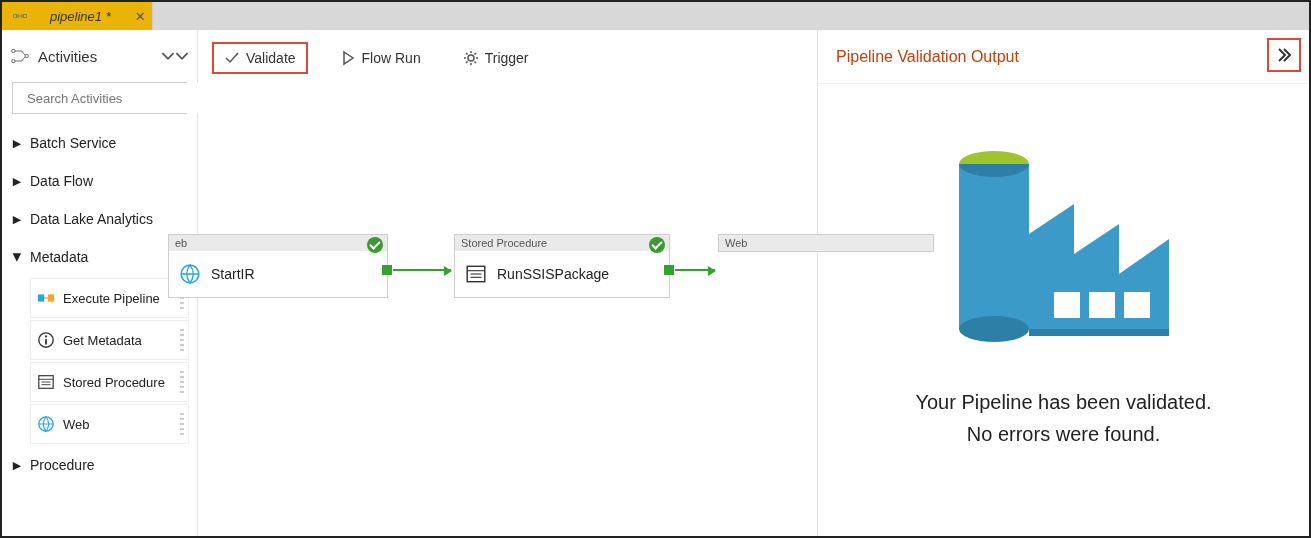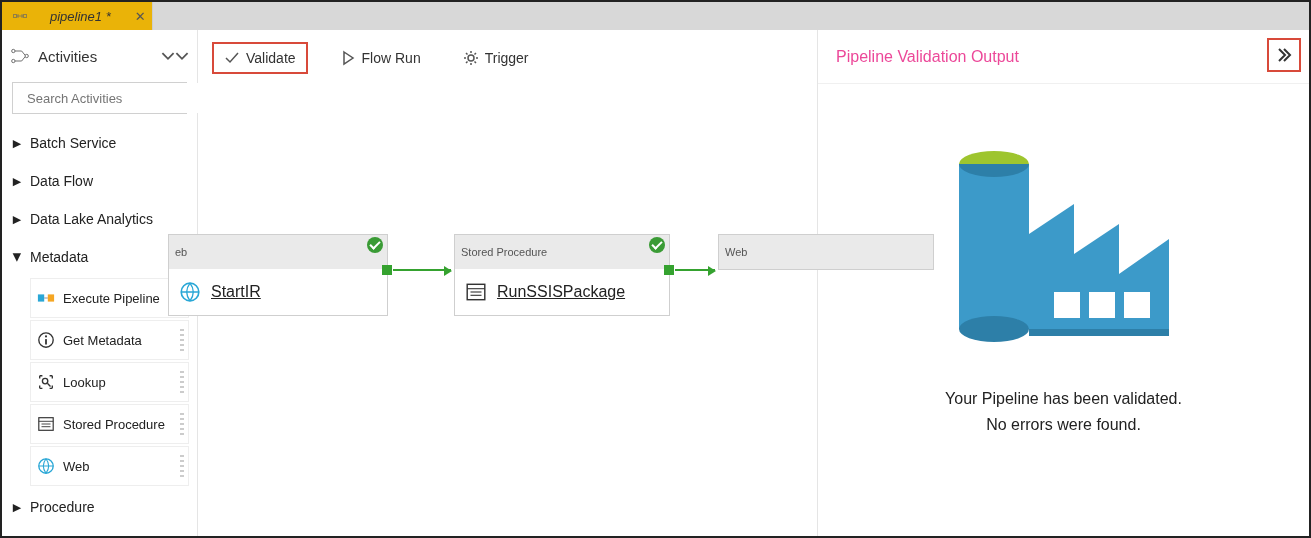--- a/index.html
+++ b/index.html
@@ -32,35 +32,35 @@
 
   
   .canvas { flex: 1; position: relative; background: #fff; }
   .toolbar { position: absolute; top: 12px; left: 14px; display: flex; align-items: center; gap: 22px; font-size: 14px; color: #333; }
   .tool { display: flex; align-items: center; gap: 6px; padding: 6px 10px; cursor: pointer; }
   .tool svg { width: 16px; height: 16px; stroke: #555; fill: none; stroke-width: 1.5; }
   .hl { border: 2px solid #d84a3a; }
 
   
   .act { position: absolute; width: 216px; border: 1px solid #cfcfcf; background: #fff; box-shadow: 0 0 0 1px rgba(0,0,0,0); }
-  .act-head { height: 34px; background: #eaeaea; display: flex; align-items: center; padding: 0 6px; font-size: 11px; color: #555; gap: 4px; position: relative; }
+  .act-head { height: 16px; background: #eaeaea; display: flex; align-items: center; padding: 0 6px; font-size: 11px; color: #555; gap: 4px; position: relative; }
   .act-head .ok { position: absolute; right: 4px; top: 2px; width: 16px; height: 16px; border-radius: 50%; background: #3a9b35; display: flex; align-items: center; justify-content: center; }
   .act-head .ok::after { content: ""; width: 8px; height: 4px; border-left: 2px solid #fff; border-bottom: 2px solid #fff; transform: rotate(-45deg); margin-top: -2px; }
-  .act-body { height: 46px; display: flex; align-items: center; gap: 10px; padding: 0 10px; font-size: 16px; color: #222; text-decoration: underline; }
+  .act-body { height: 46px; display: flex; align-items: center; gap: 10px; padding: 0 10px; font-size: 14px; color: #222; }
   .act-body svg, .act-body .ic { width: 22px; height: 22px; }
   .port { position: absolute; width: 10px; height: 10px; background: #35a22f; top: 30px; right: -5px; }
   .arrow-line { position: absolute; height: 0; border-top: 2px solid #35a22f; }
   .arrow-line::after { content: ""; position: absolute; right: -1px; top: -5px; border-left: 8px solid #35a22f; border-top: 5px solid transparent; border-bottom: 5px solid transparent; }
 
   
   .vpanel { width: 492px; border-left: 1px solid #e5e5e5; display: flex; flex-direction: column; }
-  .vhead { height: 54px; position: relative; display: flex; align-items: center; padding: 0 18px; font-size: 16px; color: #ec4899; border-bottom: 1px solid #f0f0f0; }
+  .vhead { height: 54px; position: relative; display: flex; align-items: center; padding: 0 18px; font-size: 16px; color: #c2410c; border-bottom: 1px solid #f0f0f0; }
   .vhead .collapse { position: absolute; right: 8px; top: 8px; width: 34px; height: 34px; display: flex; align-items: center; justify-content: center; border: 2px solid #d84a3a; cursor: pointer; }
   .vbody { flex: 1; display: flex; flex-direction: column; align-items: center; padding-top: 40px; }
-  .msg { text-align: center; margin-top: 22px; font-size: 16px; color: #222; line-height: 1.6; }
+  .msg { text-align: center; margin-top: 22px; font-size: 20px; color: #222; line-height: 1.6; }
 
   
   .factory { width: 240px; height: 240px; position: relative; }
 
   
   .globe-ic { width: 22px; height: 22px; }
 </style>
 </head>
 <body>
 
@@ -138,28 +138,20 @@
       <div class="sub">
         <svg viewBox="0 0 20 20">
             <circle cx="10" cy="10" r="8" fill="none" stroke="#333" stroke-width="1.5"></circle>
             <circle cx="10" cy="6" r="1.2" fill="#333"></circle>
             <rect x="9" y="9" width="2" height="6" fill="#333"></rect>
           </svg>
         <span>Get Metadata</span>
       </div>
       <div class="sub">
         <svg viewBox="0 0 20 20">
-            <path d="M3 3 h3 M3 3 v3 M17 3 h-3 M17 3 v3 M3 17 h3 M3 17 v-3 M17 17 h-3 M17 17 v-3" stroke="#333" stroke-width="1.5" fill="none"></path>
-            <circle cx="9" cy="9" r="3" fill="none" stroke="#333" stroke-width="1.5"></circle>
-            <line x1="11.5" y1="11.5" x2="15" y2="15" stroke="#333" stroke-width="1.5"></line>
-          </svg>
-        <span>Lookup</span>
-      </div>
-      <div class="sub">
-        <svg viewBox="0 0 20 20">
             <rect x="2" y="3" width="16" height="14" fill="none" stroke="#333" stroke-width="1.3"></rect>
             <line x1="2" y1="7" x2="18" y2="7" stroke="#333"></line>
             <line x1="5" y1="10" x2="15" y2="10" stroke="#333"></line>
             <line x1="5" y1="13" x2="15" y2="13" stroke="#333"></line>
           </svg>
         <span>Stored Procedure</span>
       </div>
       <div class="sub">
         <svg class="globe-ic" viewBox="0 0 20 20">
             <circle cx="10" cy="10" r="8" fill="none" stroke="#2aa7d6" stroke-width="1.5"></circle>

